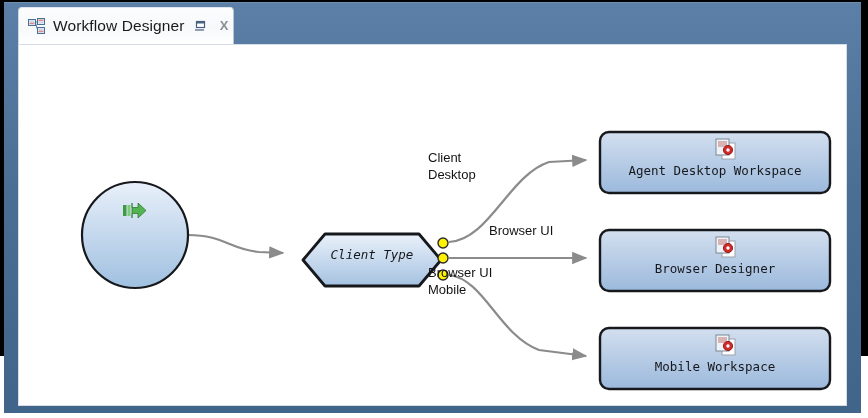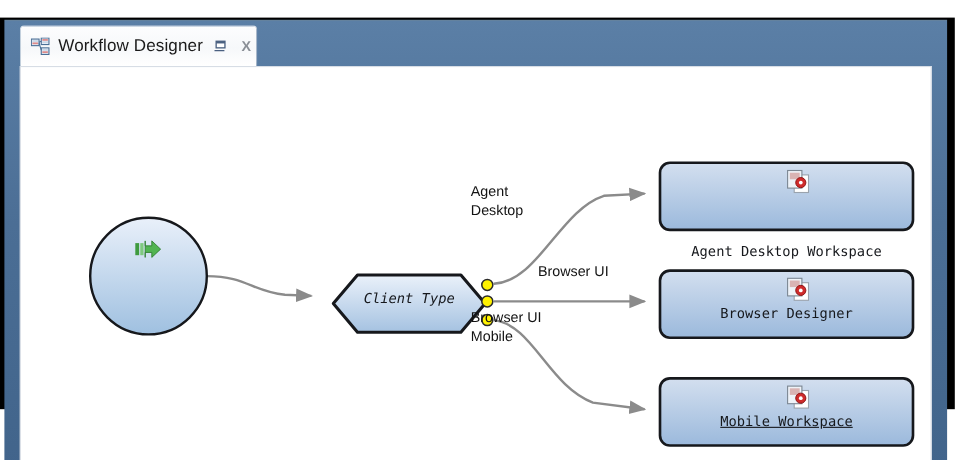--- a/index.html
+++ b/index.html
@@ -11,21 +11,21 @@
     width: 868px;
     height: 418px;
     font-family: "Liberation Sans", sans-serif;
     overflow: hidden;
   }
 
   
   #window-frame {
     position: absolute;
     left: 0;
-    top: 16px;
+    top: 0;
     width: 868px;
     height: 356px;
     box-sizing: border-box;
     background: #000000;
     padding-left: 44px;
   }
 
   
   #window-chrome {
     position: absolute;
@@ -267,28 +267,28 @@
             <rect x="2" y="2" width="9" height="6" fill="#d9b3b3"></rect>
             <circle cx="12" cy="11" r="4.6" fill="#cf2b2b" stroke="#8f1414" stroke-width="0.9"></circle>
             <circle cx="12" cy="11" r="1.7" fill="#ffffff"></circle>
           </g>
         </g>
       </svg>
 
 
       <div class="node-label" style="left:284px; top:202px; width:138px;font-style:italic;">Client Type</div>
 
-      <div class="node-label" style="left:581px; top:118px; width:230px;margin-top:42px;">Agent Desktop Workspace</div>
+      <div class="node-label" style="left:581px; top:118px; width:230px;">Agent Desktop Workspace</div>
 
       <div class="node-label" style="left:581px; top:216px; width:230px;">Browser Designer</div>
 
-      <div class="node-label" style="left:581px; top:314px; width:230px;text-decoration:underline;">Mobile Workspace</div>
+      <div class="node-label" style="left:581px; top:314px; width:230px;">Mobile Workspace</div>
 
       <div class="edge-label" style="left:409px; top:104px;">
-        <div>Agent</div>
+        <div>Client</div>
         <div>Desktop</div>
       </div>
 
       <div class="edge-label" style="left:470px; top:177px;">
         <div>Browser UI</div>
       </div>
 
       <div class="edge-label" style="left:409px; top:219px;">
         <div>Browser UI</div>
         <div>Mobile</div>

